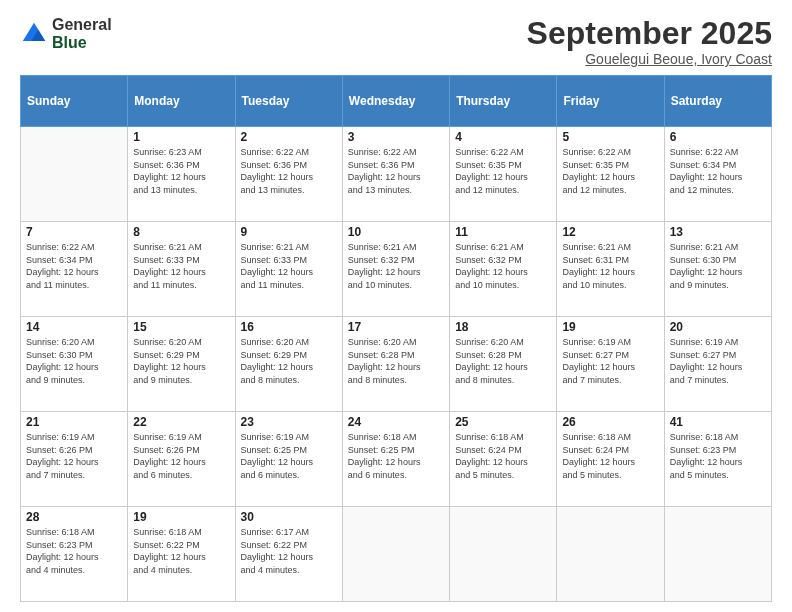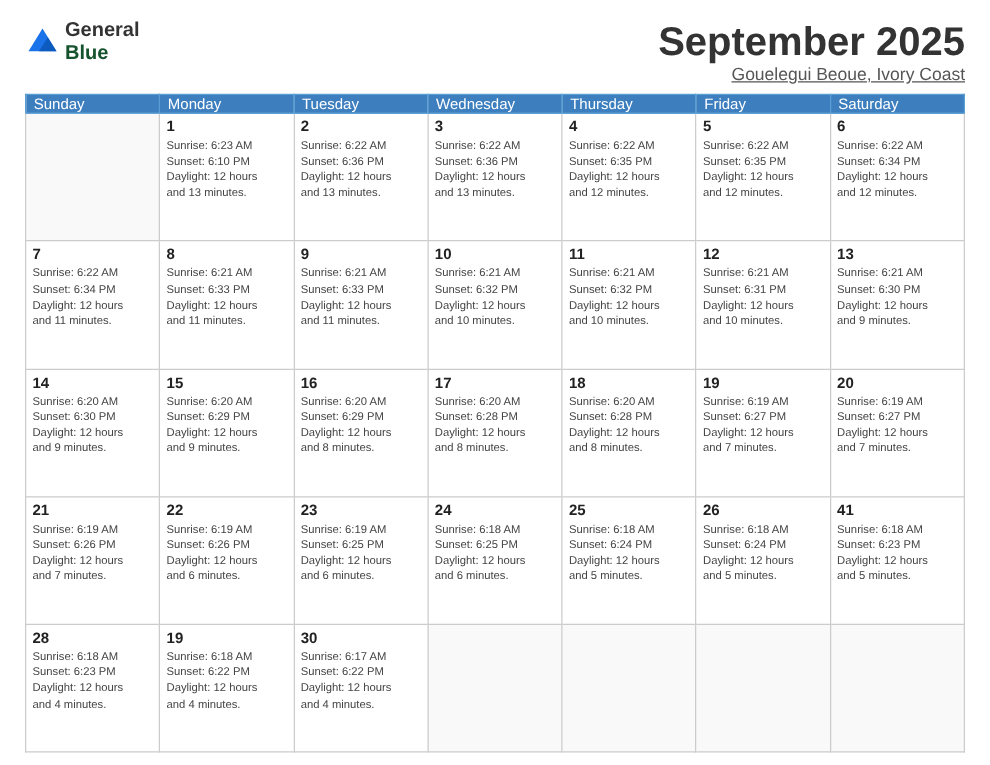--- a/index.html
+++ b/index.html
@@ -63,22 +63,22 @@
     }
     .calendar {
       width: 100%;
       border-collapse: collapse;
       flex: 1;
     }
     .calendar th {
       background-color: #3d7ebf;
       color: #fff;
       font-size: 12px;
-      font-weight: normal;
-      padding: 0 6px;
+      font-weight: bold;
+      padding: 18px 6px;
       text-align: left;
       border: 1px solid #5a9fd4;
     }
     .calendar td {
       border: 1px solid #ccc;
       vertical-align: top;
       padding: 3px 5px;
       font-size: 9.5px;
       color: #333;
       width: calc(100% / 7);
@@ -132,21 +132,21 @@
         <th>Friday</th>
         <th>Saturday</th>
       </tr>
     </thead>
     <tbody id="calendar-body">
     <tr>
           <td class="empty"></td>
           <td>
             <span class="day-number">1</span>
             <div class="day-info" style="white-space: pre-line;">Sunrise: 6:23 AM
-Sunset: 6:10 PM
+Sunset: 6:36 PM
 Daylight: 12 hours
 and 13 minutes.</div>
           </td>
           <td>
             <span class="day-number">2</span>
             <div class="day-info" style="white-space: pre-line;">Sunrise: 6:22 AM
 Sunset: 6:36 PM
 Daylight: 12 hours
 and 13 minutes.</div>
           </td>

